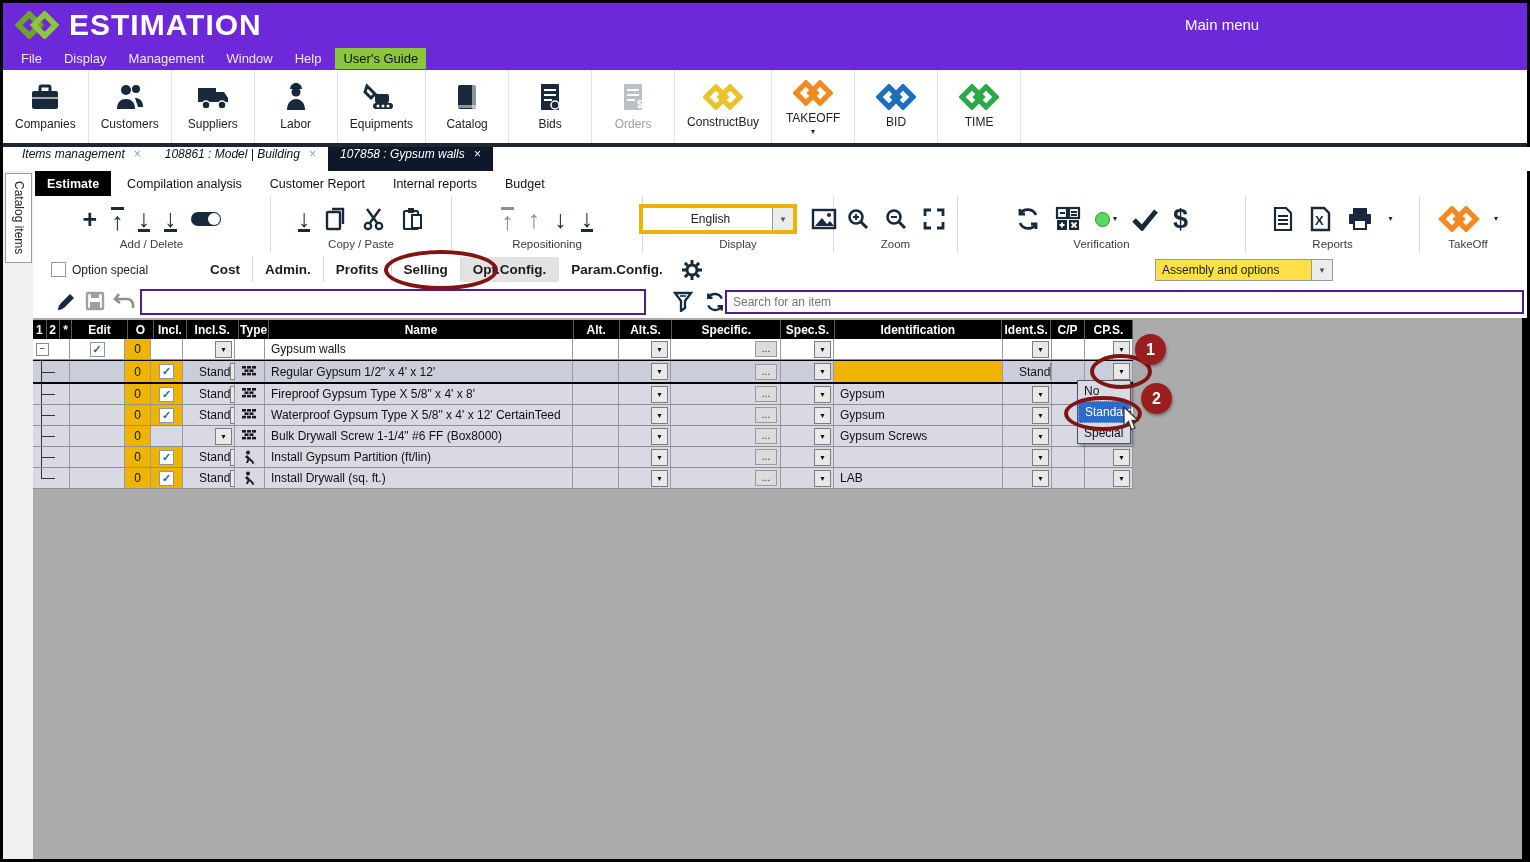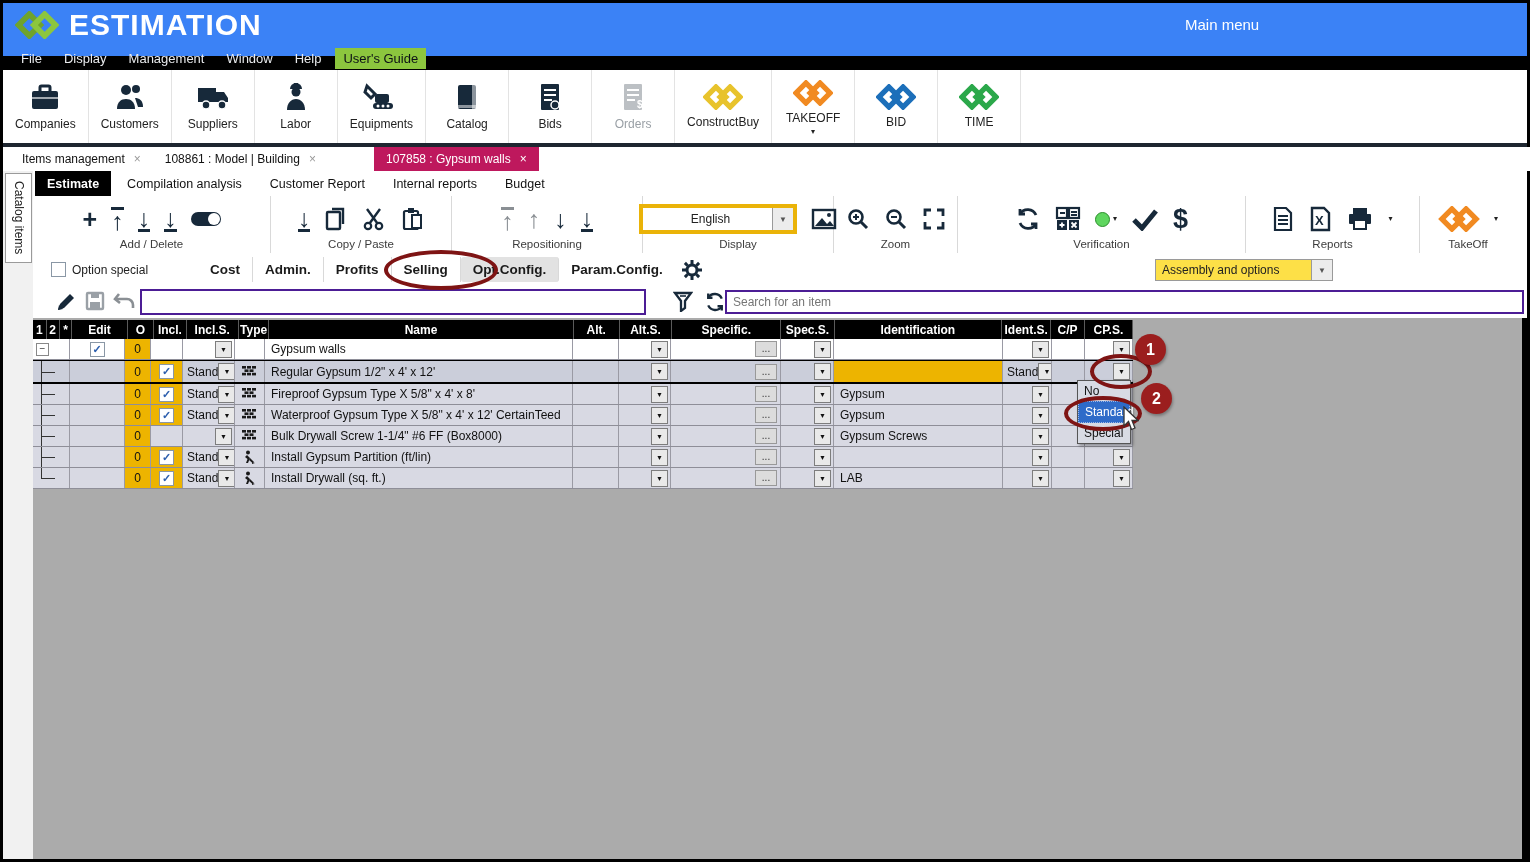--- a/index.html
+++ b/index.html
@@ -1,40 +1,40 @@
 <!DOCTYPE html>
 <html><head>
 <meta charset="utf-8">
 <style>
   html,body{margin:0;padding:0;background:#444;}
   .stage{position:relative;width:1530px;height:862px;background:#000;overflow:hidden;
          font-family:"Liberation Sans",sans-serif;-webkit-font-smoothing:antialiased;}
   .abs{position:absolute;}
   
-  .hdr{left:3px;top:3px;width:1524px;height:53px;background:#3b82f6;}
+  .hdr{left:3px;top:3px;width:1524px;height:67px;background:#6d28d9;}
   .logo-row{position:absolute;left:12px;top:5px;display:flex;align-items:center;gap:10px;}
   .logo-txt{color:#fff;font-weight:bold;font-size:30px;letter-spacing:1px;}
   .mainmenu{position:absolute;left:1182px;top:13px;color:#fff;font-size:15px;}
   .menubar{position:absolute;left:10px;top:44px;display:flex;gap:6px;align-items:center;height:22px;}
   .menu-item{color:#E9EBEE;font-size:13px;padding:3px 8px;}
   .menu-item.green{background:#8CC63E;color:#0d1116;}
   
   .toolbar{left:3px;top:70px;width:1524px;height:73px;background:#fff;display:flex;align-items:stretch;}
   .tb-item{display:flex;flex-direction:column;align-items:center;justify-content:center;gap:5px;
            padding:0 12px;border-right:1px solid #e3e3e3;min-width:58px;}
   .tb-item .lbl{font-size:12px;color:#222;white-space:nowrap;}
   .tb-item.disabled .lbl{color:#9aa0a6;}
   .tb-item.disabled svg{opacity:.45;}
   .caret-sm{font-size:8px;color:#222;line-height:4px;}
   .darkline{left:3px;top:143px;width:1524px;height:4px;background:#1E2630;}
   
   .tabrow{left:3px;top:147px;width:1524px;height:24px;background:#fff;display:flex;align-items:flex-end;padding-left:7px;}
-  .doctab{display:flex;align-items:center;gap:9px;height:24px;padding:0 12px;font-size:12px;color:#111;}
+  .doctab{display:flex;gap:9px;height:24px;padding:0 12px;font-size:12px;color:#111;font-style:italic;}
   .doctab .x{color:#999;font-size:12px;}
-  .doctab.active{background:#be185d;color:#fff;margin-left:46px;}
+  .doctab.active{background:#0f172a;color:#fff;}
   .doctab.active .x{color:#fff;}
   
   .leftstrip{left:3px;top:171px;width:30px;height:688px;background:#F1F1F1;}
   .cat-tab{position:absolute;left:2px;top:2px;width:25px;height:88px;background:#fff;border:1px solid #9a9a9a;
            writing-mode:vertical-rl;font-size:12px;color:#222;display:flex;align-items:center;justify-content:center;}
   .mainwhite{left:33px;top:171px;width:1494px;height:147px;background:#fff;}
   .subtabs{left:35px;top:171px;height:25px;display:flex;align-items:center;gap:4px;}
   .vtab{font-size:12.5px;color:#111;padding:6px 12px;}
   .vtab.active{background:#000;color:#fff;font-weight:bold;}
   
@@ -89,21 +89,21 @@
   .wAltS{width:52px;}
   .wSpec{width:110px;}
   .wSpecS{width:53px;}
   .wIdent{width:169px;padding-left:6px;}
   .wIdentS{width:49px;}
   .wCP{width:33px;}
   .wCPS{width:48px;}
   .y{background:#EDB400;}
   .dd{width:15px;height:15px;background:#e9e9e9;border:1px solid #7d7d7d;display:flex;align-items:center;justify-content:center;font-size:7px;color:#111;margin-left:auto;margin-right:2px;flex:none;}
   .dots{width:20px;height:14px;background:#dcdcdc;border:1px solid #999;display:flex;align-items:center;justify-content:center;font-size:10px;color:#333;margin-left:auto;margin-right:3px;line-height:6px;}
-  .stext{padding-left:4px;white-space:nowrap;}
+  .stext{padding-left:16px;white-space:nowrap;}
   .minusbox{position:absolute;left:3px;top:4px;width:11px;height:11px;border:1px solid #888;background:#fff;font-size:10px;line-height:9px;text-align:center;color:#333;}
   .branch::before{content:"";position:absolute;left:8px;top:-1px;bottom:0;border-left:1px solid #333;}
   .branch::after{content:"";position:absolute;left:8px;top:50%;width:14px;border-top:1px solid #333;}
   .branch.last::before{bottom:50%;}
   
   .popup{left:1077px;top:380px;width:52px;background:#D8DBE4;border:1px solid #555;z-index:5;box-shadow:2px 2px 3px rgba(0,0,0,.35);}
   .popup .opt{height:20px;display:flex;align-items:center;padding-left:6px;font-size:12px;color:#111;}
   .popup .opt.sel{background:#2E6BC9;color:#fff;border:1px dotted #9db8e8;}
   
   .ellipse{border:4px solid #7E1414;border-radius:50%;z-index:6;}

